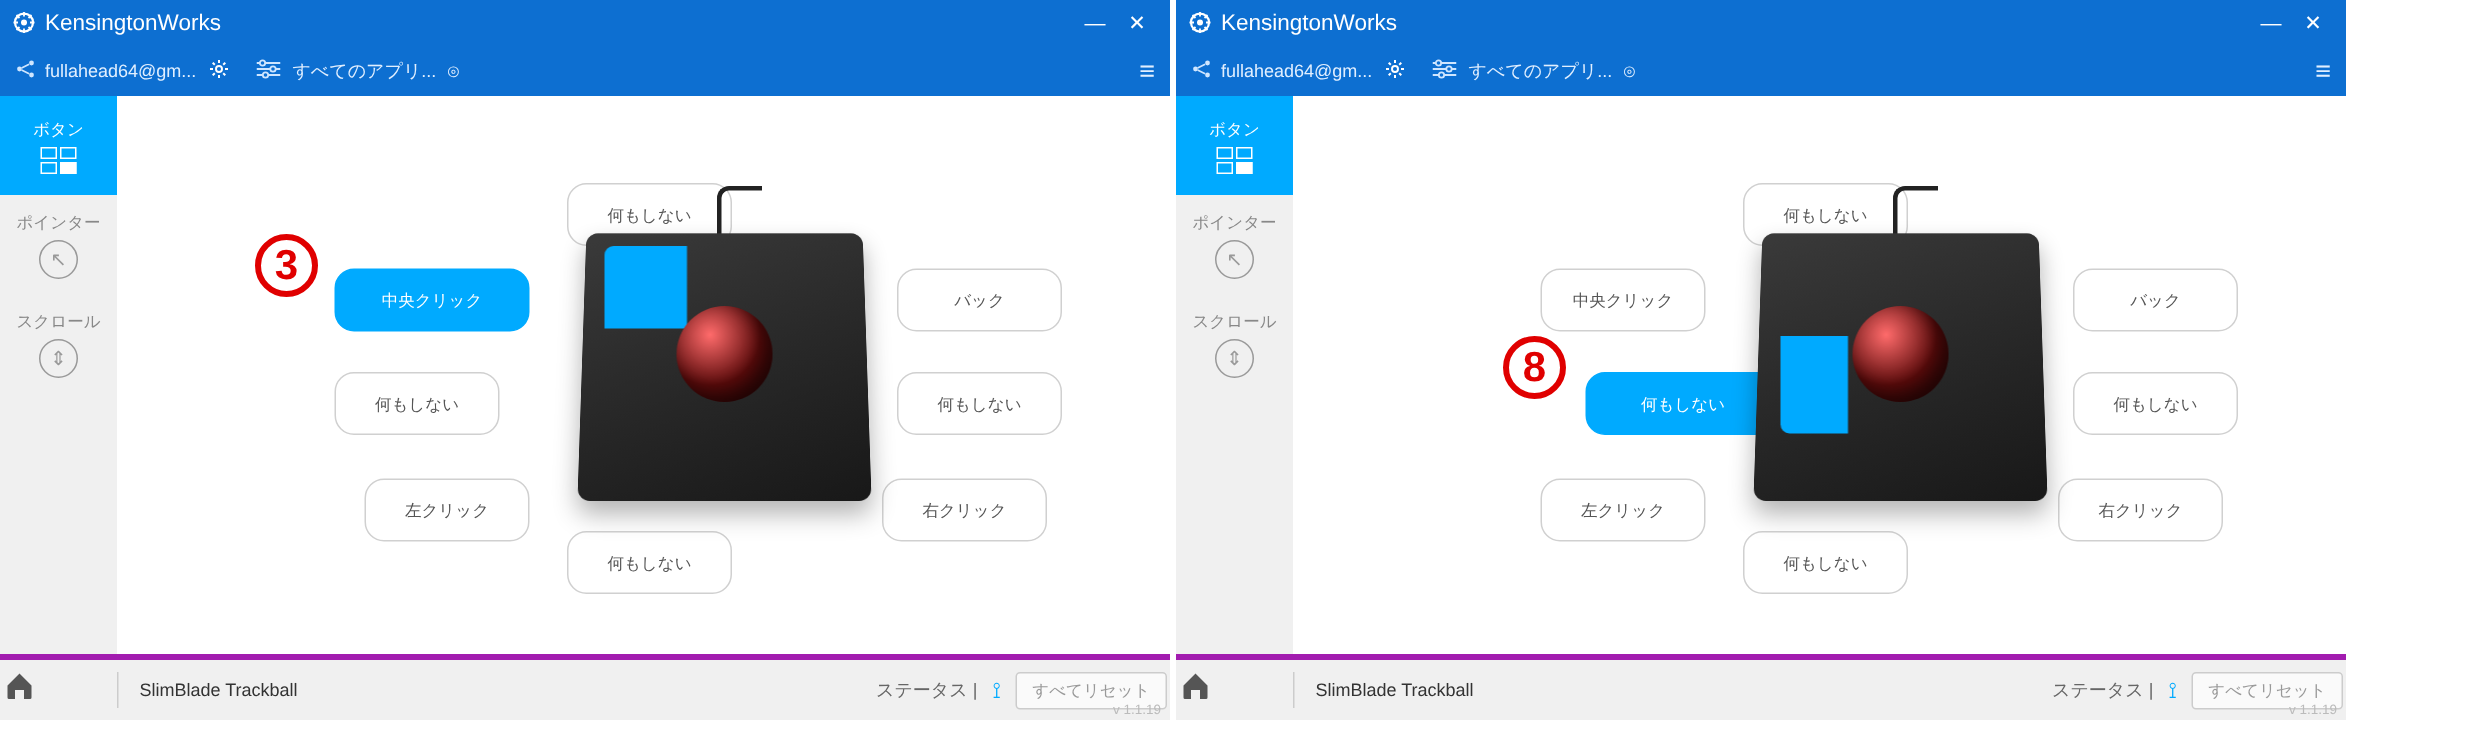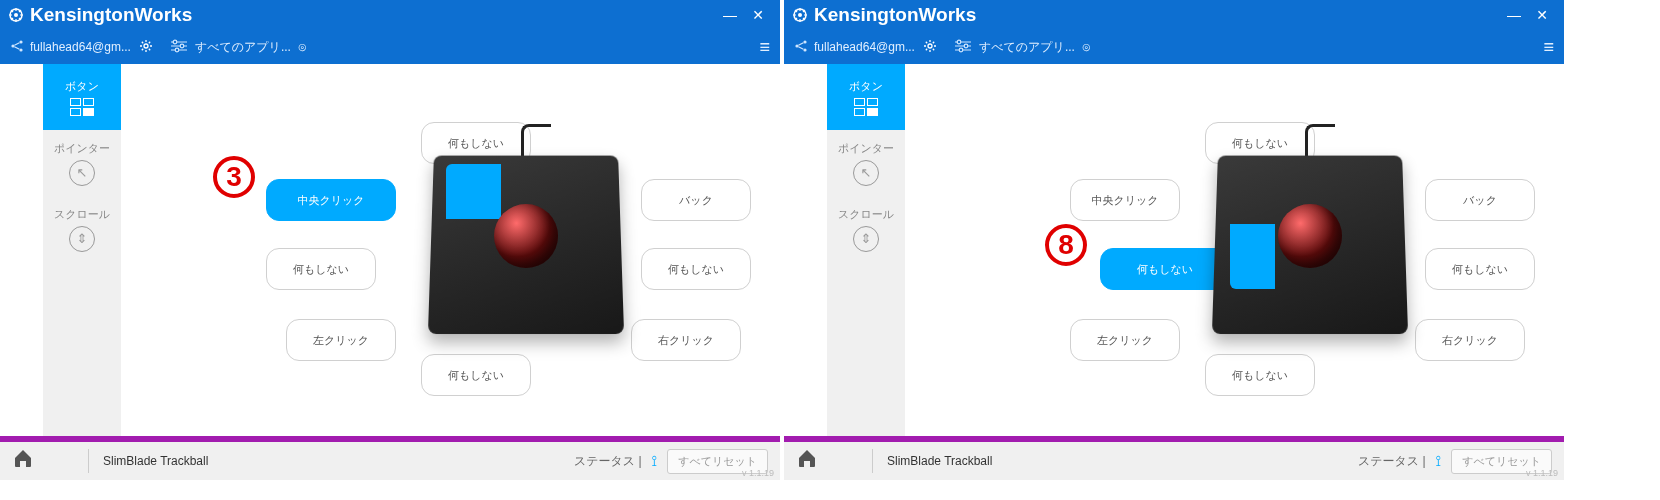--- a/index.html
+++ b/index.html
@@ -1,50 +1,50 @@
 <!DOCTYPE html>
 <html><head>
 <meta charset="utf-8">
 <style>
 * { margin: 0; padding: 0; box-sizing: border-box; font-family: "Segoe UI", "Meiryo", sans-serif; }
 body { display: flex; width: 1660px; height: 500px; background: #fff; }
 .window { width: 780px; height: 480px; display: flex; flex-direction: column; position: relative; background: #f4f4f4; }
 .gap { width: 4px; background: #fff; }
 .titlebar { height: 30px; background: #0d6fd1; display: flex; align-items: center; padding: 0 8px; color: #fff; }
 .titlebar .logo { width: 16px; height: 16px; margin-right: 6px; display: flex; align-items: center; justify-content: center; }
-.titlebar .title { font-size: 19px; font-weight: 700; flex: 1; }
+.titlebar .title { font-size: 15px; font-weight: 400; flex: 1; }
 .titlebar .winbtn { width: 28px; text-align: center; font-size: 14px; cursor: pointer; }
 .toolbar { height: 34px; background: #0d6fd1; display: flex; align-items: center; padding: 0 10px; color: #e1efff; font-size: 12px; }
 .toolbar .share { margin-right: 6px; }
 .toolbar .email { margin-right: 8px; }
 .toolbar .gear { margin-right: 18px; }
 .toolbar .slider-icon { margin-right: 8px; }
 .toolbar .appsel { flex: 1; }
 .toolbar .hamburger { font-size: 18px; }
-.body { flex: 1; display: flex; background: #fff; padding-left: 43px; }
+.body { flex: 1; display: flex; background: #fff; }
 .sidebar { width: 78px; background: #f0f0f0; display: flex; flex-direction: column; }
 .tab { height: 66px; display: flex; flex-direction: column; align-items: center; justify-content: center; font-size: 11px; color: #888; cursor: pointer; position: relative; }
 .tab.active { background: #00aaff; color: #fff; }
 .tab.active::after { content: ""; position: absolute; right: -10px; top: 50%; transform: translateY(-50%); border: 10px solid transparent; border-left-color: #00aaff; }
 .grid-icon { width: 24px; height: 18px; display: grid; grid-template-columns: 1fr 1fr; grid-template-rows: 1fr 1fr; gap: 2px; margin-top: 4px; }
 .grid-icon span { border: 1.5px solid currentColor; }
 .grid-icon span:last-child { background: currentColor; }
 .pointer-icon, .scroll-icon { width: 26px; height: 26px; border: 1.5px solid #999; border-radius: 50%; display: flex; align-items: center; justify-content: center; margin-top: 4px; font-size: 13px; color: #999; }
 .main { flex: 1; position: relative; background: #fff; }
 .pill { position: absolute; width: 110px; height: 42px; border: 1px solid #d0d0d0; border-radius: 13px; background: #fff; font-size: 11px; color: #555; display: flex; align-items: center; justify-content: center; cursor: pointer; }
 .pill.active { background: #00aaff; color: #fff; border-color: #00aaff; width: 130px; }
 .annotation { position: absolute; width: 42px; height: 42px; border: 4px solid #e00000; border-radius: 50%; display: flex; align-items: center; justify-content: center; color: #e00000; font-size: 28px; font-weight: bold; font-family: Georgia, serif; }
 .device { position: absolute; left: 310px; top: 60px; width: 190px; height: 210px; }
 .device-body { position: absolute; left: 0; top: 28px; width: 190px; height: 180px; background: linear-gradient(160deg, #3a3a3a, #181818); border-radius: 8px; transform: perspective(400px) rotateX(8deg); box-shadow: 0 8px 16px rgba(0,0,0,.3); }
 .device-ball { position: absolute; left: 63px; top: 80px; width: 64px; height: 64px; border-radius: 50%; background: radial-gradient(circle at 35% 30%, #ff6b6b, #5a0b0b 55%, #2a0505); box-shadow: inset -6px -6px 12px rgba(0,0,0,.5); }
 .device-cable { position: absolute; left: 90px; top: 0; width: 30px; height: 38px; border-left: 3px solid #222; border-top: 3px solid #222; border-radius: 8px 0 0 0; }
 .device-btn { position: absolute; background: #00aaff; }
 .device-btn.tl { left: 15px; top: 40px; width: 55px; height: 55px; border-radius: 6px 0 0 0; }
 .device-btn.bl { left: 15px; top: 100px; width: 45px; height: 65px; border-radius: 0 0 0 6px; }
-.statusbar { height: 44px; background: #f0f0f0; border-top: 6px solid #a21caf; display: flex; align-items: center; padding: 0 12px; font-size: 12px; color: #666; }
+.statusbar { height: 44px; background: #f0f0f0; border-top: 4px solid #a21caf; display: flex; align-items: center; padding: 0 2px; font-size: 12px; color: #666; }
 .home { font-size: 22px; color: #555; margin-right: 40px; cursor: pointer; }
 .divider { width: 1px; height: 24px; background: #ccc; margin: 0 14px; }
 .statusbar .device-name { color: #333; font-weight: 500; }
 .statusbar .status-label { margin-left: auto; }
 .usb { color: #00aaff; margin: 0 10px; font-size: 15px; }
 .reset { padding: 4px 10px; border: 1px solid #ccc; border-radius: 3px; background: #fafafa; cursor: pointer; font-size: 11px; color: #999; text-align: right; }
 .version { position: absolute; bottom: 2px; right: 6px; font-size: 9px; color: #bbb; }
 </style>
 </head>
 <body>

